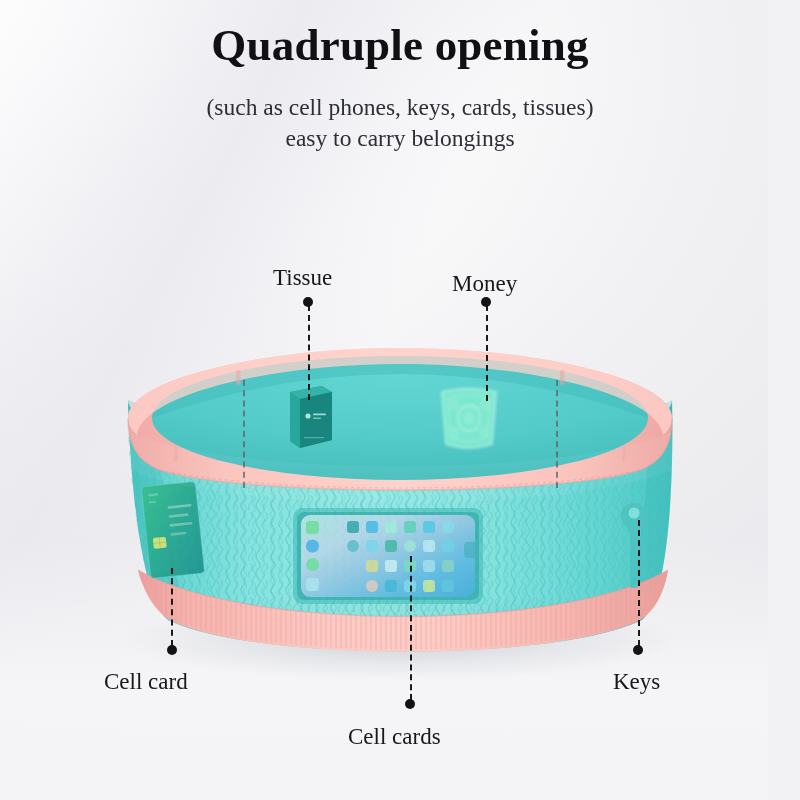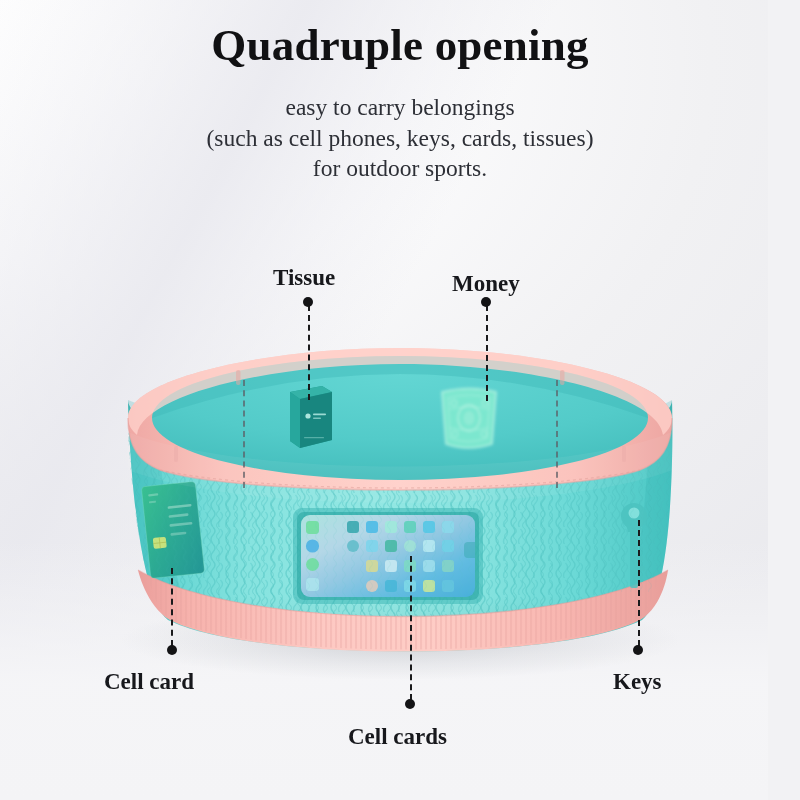--- a/index.html
+++ b/index.html
@@ -34,21 +34,21 @@
     font-size:45px;font-weight:bold;color:#111113;letter-spacing:.2px;
     line-height:1.05;z-index:9;
   }
   .subtitle{
     position:absolute;top:92px;left:0;width:800px;text-align:center;
     font-size:23.5px;color:#2d2f36;line-height:1.30;z-index:9;
   }
   .subtitle div{white-space:nowrap;}
 
   
-  .callout{position:absolute;font-size:23px;color:#17181c;white-space:nowrap;z-index:12;font-weight:bold;}
+  .callout{position:absolute;font-size:23px;color:#17181c;white-space:nowrap;z-index:12;}
   .cal-tissue {left:273px;top:265px;}
   .cal-money  {left:452px;top:271px;}
   .cal-bank   {left:104px;top:669px;}
   .cal-cell   {left:348px;top:724px;}
   .cal-keys   {left:613px;top:669px;}
 
   
   .leader{position:absolute;width:0;border-left:2.4px dashed #1a1a1c;z-index:11;}
   .dot{position:absolute;width:10px;height:10px;border-radius:50%;background:#131315;z-index:12;}
   .leader.faint{border-left:2.2px dashed #5d5f66;opacity:.72;}
@@ -57,23 +57,22 @@
   #belt{position:absolute;left:0;top:0;width:800px;height:800px;z-index:5;}
 </style>
 </head>
 <body>
 
 <div id="stage">
 
   <div class="headline">Quadruple opening</div>
 
   <div class="subtitle">
+    <div>(such as cell phones, keys, cards, tissues)</div>
     <div>easy to carry belongings</div>
-    <div>(such as cell phones, keys, cards, tissues)</div>
-    <div>for outdoor sports.</div>
   </div>
 
   <svg id="belt" viewBox="0 0 800 800">
     <defs>
 
       <linearGradient id="bodyGrad" x1="0" y1="0" x2="1" y2="0">
         <stop offset="0" stop-color="#4ec9c6"></stop>
         <stop offset="0.07" stop-color="#63d5d2"></stop>
         <stop offset="0.22" stop-color="#86e3df"></stop>
         <stop offset="0.45" stop-color="#93e7e3"></stop>

